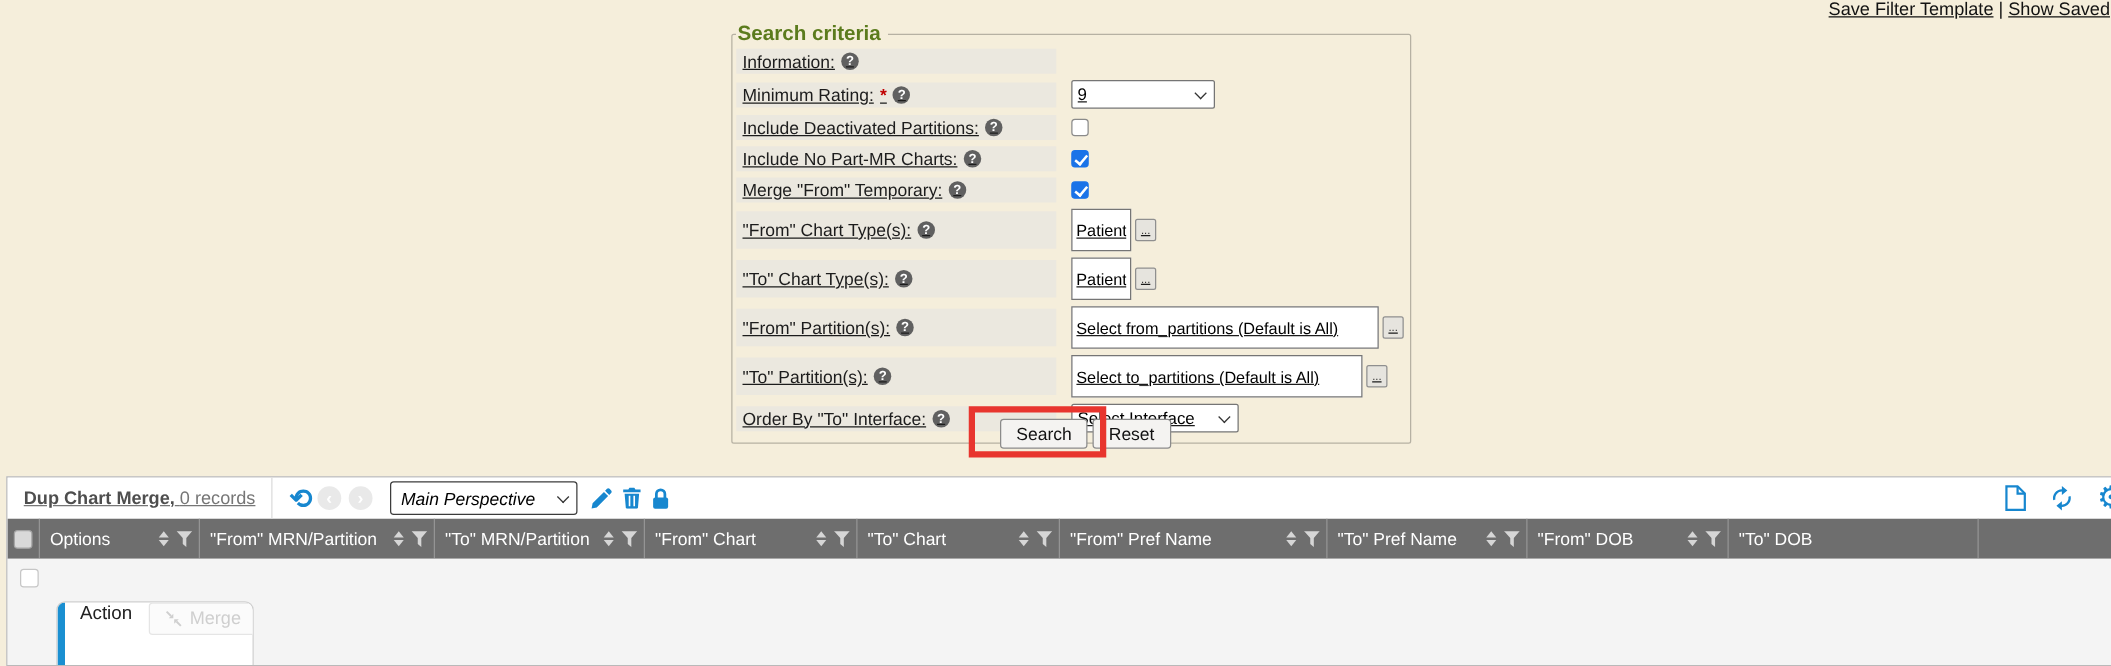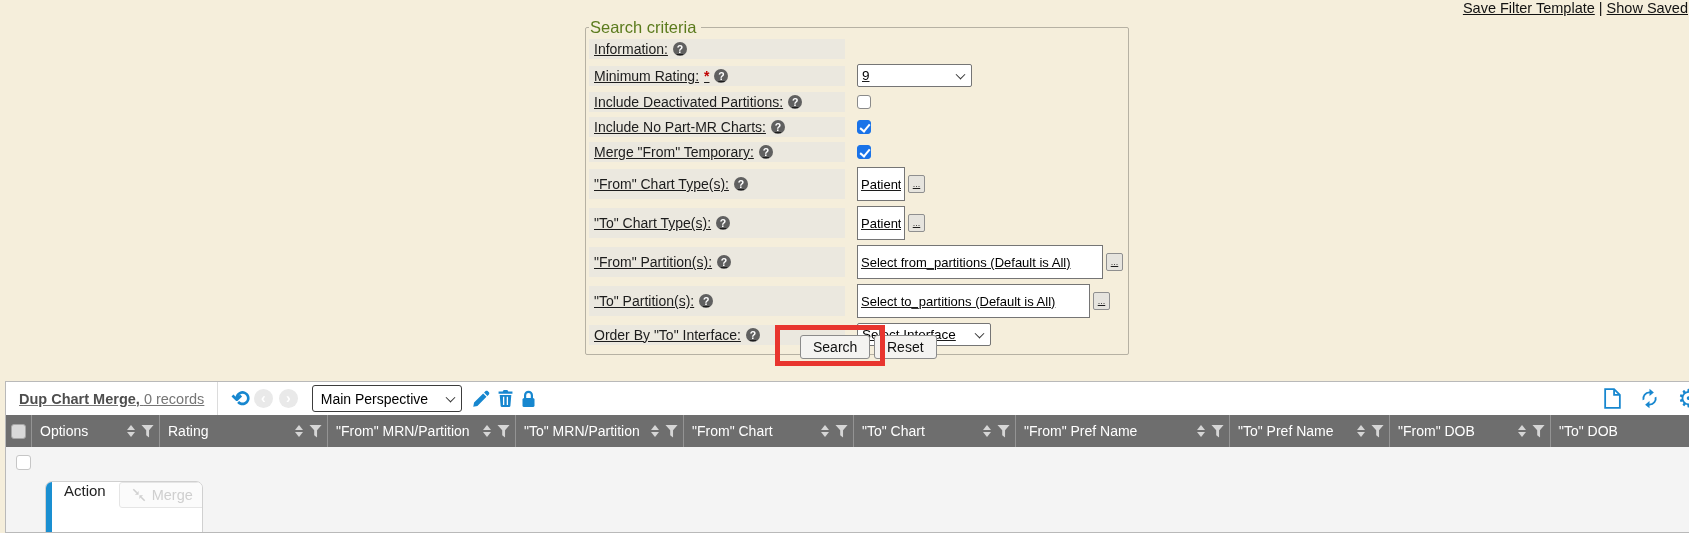--- a/index.html
+++ b/index.html
@@ -14,21 +14,21 @@
   .topbar-links { position:absolute; top:0; right:1px; font-size:14.5px; white-space:nowrap; }
   .topbar-links a { color:#121212; text-decoration:underline; cursor:pointer; }
   .topbar-links .sep { margin:0 4px; color:#121212; }
 
   
   fieldset.search {
     position:absolute; left:585px; top:18px; width:511px;
     border:1px solid #b6b1a3; border-radius:2px;
     margin:0; padding:2px 5px 8px 3px; background:transparent;
   }
-  fieldset.search legend { color:#5b7b1d; font-weight:normal; font-size:16.5px; padding:0 5px 0 1px; }
+  fieldset.search legend { color:#5b7b1d; font-weight:bold; font-size:16.5px; padding:0 5px 0 1px; }
 
   .frow { display:flex; align-items:center; margin-bottom:5px;text-decoration:underline; }
   .frow:last-child { margin-bottom:0; }
   .frow .lbl {
     flex:0 0 256px; background:#ebe8df; padding:2px 5px; font-size:14px;
     display:flex; align-items:center; gap:5px; min-height:20px;
   }
   .frow.tall .lbl { min-height:30px; }
   .frow .ctrl { margin-left:12px; display:flex; align-items:center; gap:3px; }
   .req { color:#c00000; font-weight:bold; font-size:14px; }
@@ -77,21 +77,21 @@
   .gsep { width:1px; align-self:stretch; background:#dcdcdc; }
   .icon-undo { color:#1787cf; font-size:22px; font-weight:bold; margin:0 4px 0 13px; cursor:pointer; line-height:1; }
   .circ {
     width:19px; height:19px; border-radius:50%; background:#e9e9e9; color:#fff;
     display:inline-flex; align-items:center; justify-content:center;
     font-size:14px; font-weight:bold; margin-right:6px; line-height:1; padding-bottom:2px;
   }
   select.persp {
     height:27px; width:150px; font-size:14px; font-family:inherit; background:#fff;
     border:1px solid #3c3c3c; border-radius:3px; padding:0 24px 0 8px;
-    appearance:none; -webkit-appearance:none;
+    appearance:none;font-style:italic; -webkit-appearance:none;
   }
   .persp-wrap { margin:0 10px 0 8px; }
   .persp-wrap::after { border-color:#333; }
   .tool-icon { margin-right:8px; cursor:pointer; display:inline-flex; align-items:center; }
   .right-icons { margin-left:auto; display:flex; align-items:center; gap:18px; margin-right:-7px; }
   .icon-gear { font-size:25px; color:#1787cf; line-height:1; cursor:pointer; }
 
   .ghead { height:32px; background:#6e6e6e; display:flex; align-items:stretch; color:#fff; font-size:14px; }
   .th {
     display:flex; align-items:center; padding:0 5px 0 8px;
@@ -300,28 +300,20 @@
       <span class="cb header-cb"></span>
     </div>
     <div class="th" style="width:128px">
       <span class="th-label">Options</span>
       <span class="sort">
           <i class="up"></i>
           <i class="down"></i>
         </span>
       <span class="funnel"></span>
     </div>
-    <div class="th" style="width:168px">
-      <span class="th-label">Rating</span>
-      <span class="sort">
-          <i class="up"></i>
-          <i class="down"></i>
-        </span>
-      <span class="funnel"></span>
-    </div>
     <div class="th" style="width:188px">
       <span class="th-label">"From" MRN/Partition</span>
       <span class="sort">
           <i class="up"></i>
           <i class="down"></i>
         </span>
       <span class="funnel"></span>
     </div>
     <div class="th" style="width:168px">
       <span class="th-label">"To" MRN/Partition</span>

